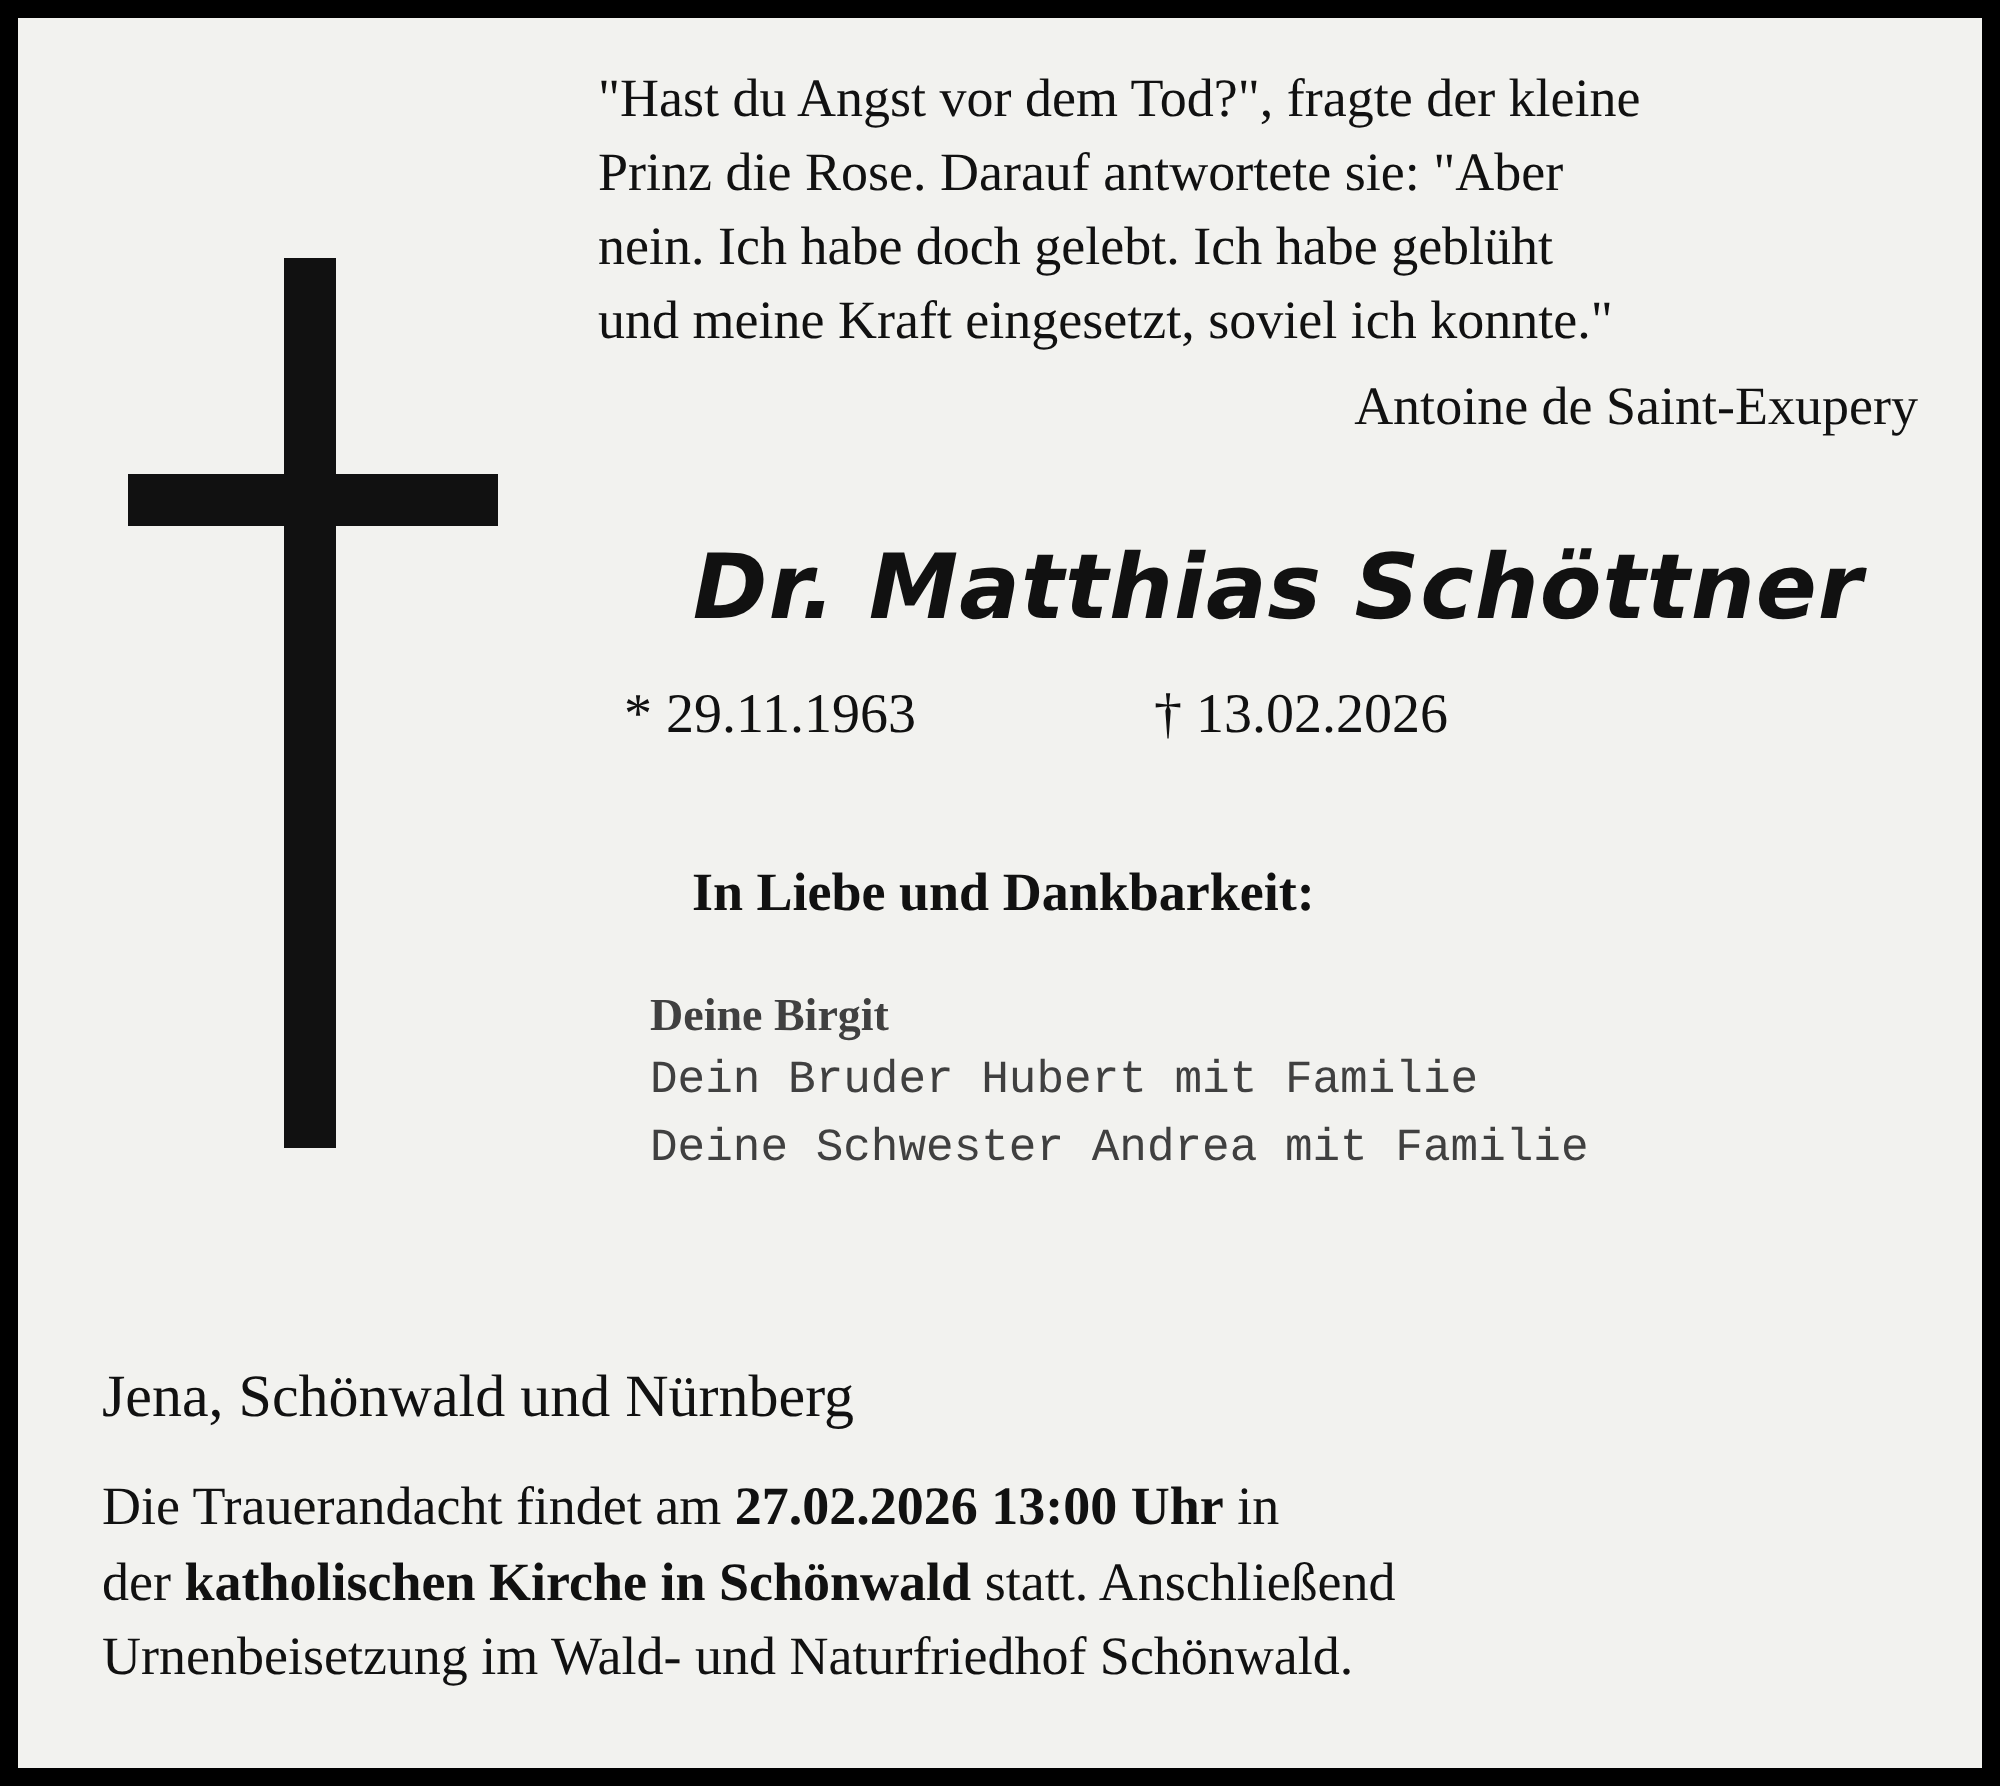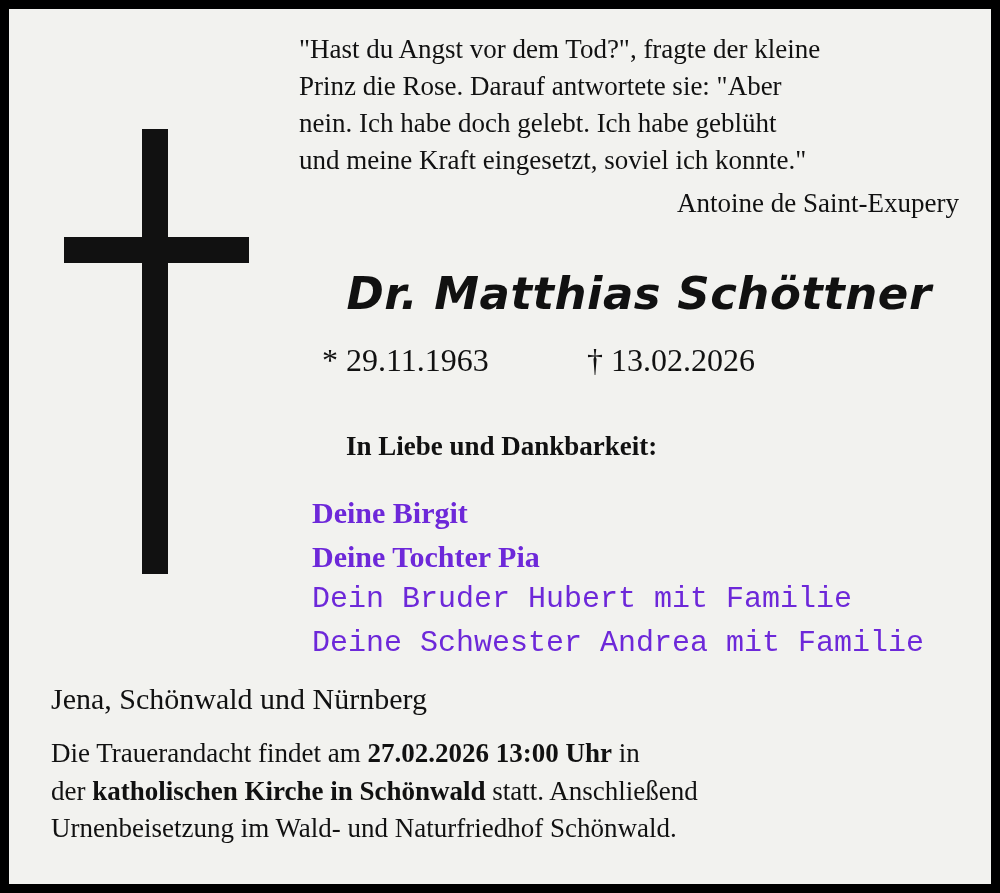--- a/index.html
+++ b/index.html
@@ -77,24 +77,24 @@
     font-style: italic;
     font-size: 45px;
     letter-spacing: 0.5px;
     color: #111;
     white-space: nowrap;
     text-align: center;
   }
   
   .dates {
     position: absolute;
-    left: 313px;
+    left: 303px;
     top: 330px;
     width: 640px;
-    font-size: 32px;
+    font-size: 28px;
     color: #111;
     line-height: 1.33;
   }
   .dates-row {
     display: flex;
   }
   .dates-col-birth {
     width: 265px;
   }
   .dates-col-death {
@@ -105,26 +105,26 @@
     position: absolute;
     left: 303px;
     top: 422px;
     font-size: 27px;
     font-weight: bold;
     color: #111;
     margin-left: 34px;
   }
   .family {
     position: absolute;
-    left: 303px;
+    left: 316px;
     top: 482px;
     width: 660px;
-    font-size: 30px;
+    font-size: 23px;
     line-height: 1.45;
-    color: #6d28d9;
+    color: #404040;
   }
   .family .bold {
     font-weight: bold;
   }
   .family .reg {
     font-weight: normal;
     font-family: Liberation Mono, monospace;
   }
   .fam-line {
     white-space: nowrap;
@@ -180,21 +180,20 @@
         <span>†</span>
         <span>13.02.2026</span>
       </div>
     </div>
   </div>
 
   <div class="dedication">In Liebe und Dankbarkeit:</div>
 
   <div class="family">
     <div class="fam-line bold">Deine Birgit</div>
-    <div class="fam-line bold">Deine Tochter Pia</div>
     <div class="fam-line reg">Dein Bruder Hubert mit Familie</div>
     <div class="fam-line reg">Deine Schwester Andrea mit Familie</div>
   </div>
 
   <div class="places">Jena, Schönwald und Nürnberg</div>
 
   <div class="service">
     <div class="service-line">
       <span>Die Trauerandacht findet am </span><b>27.02.2026  13:00 Uhr</b><span>  in</span>
     </div>

